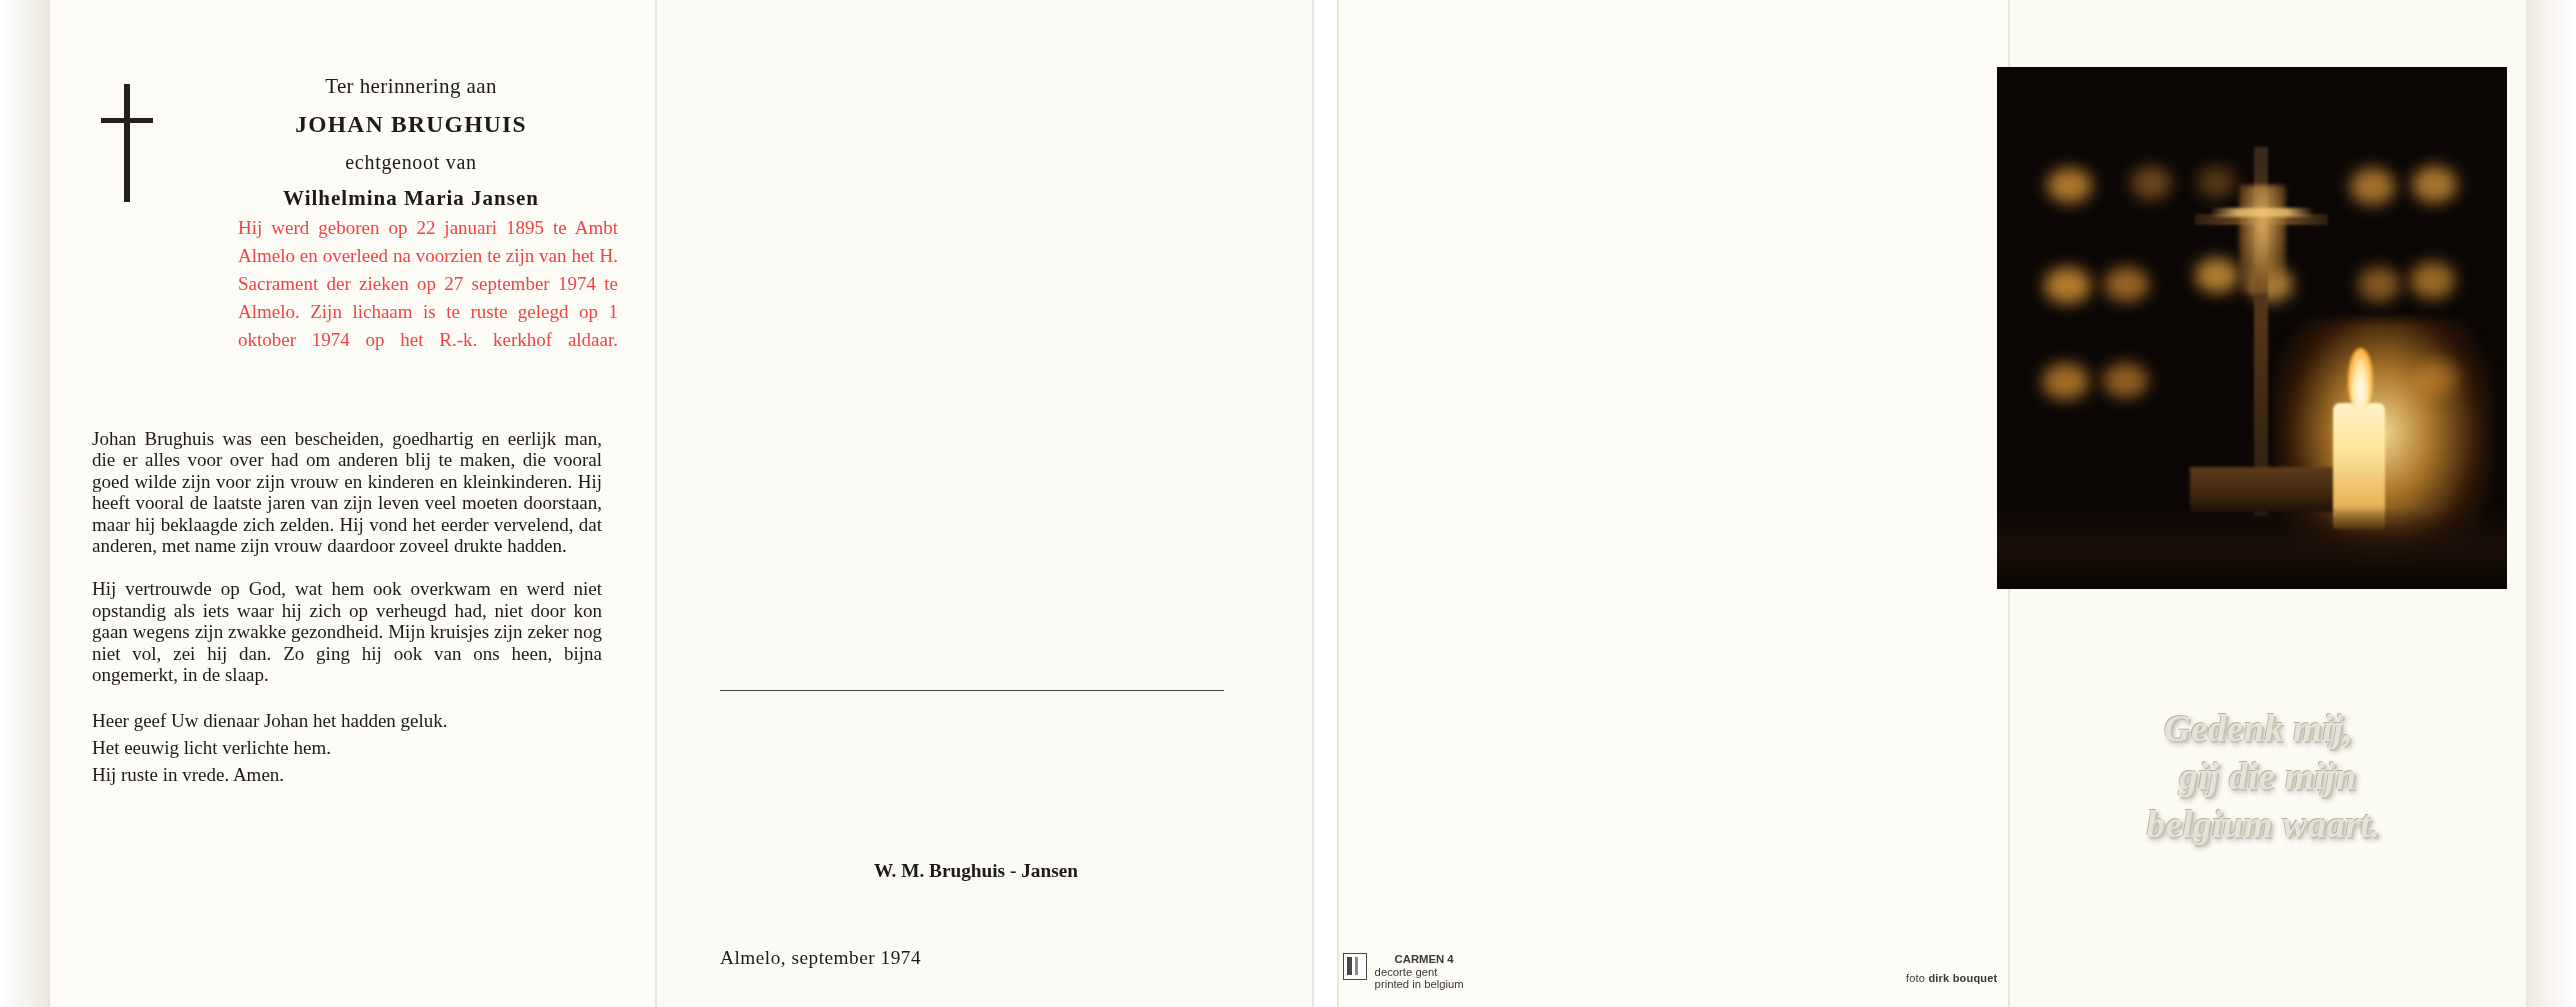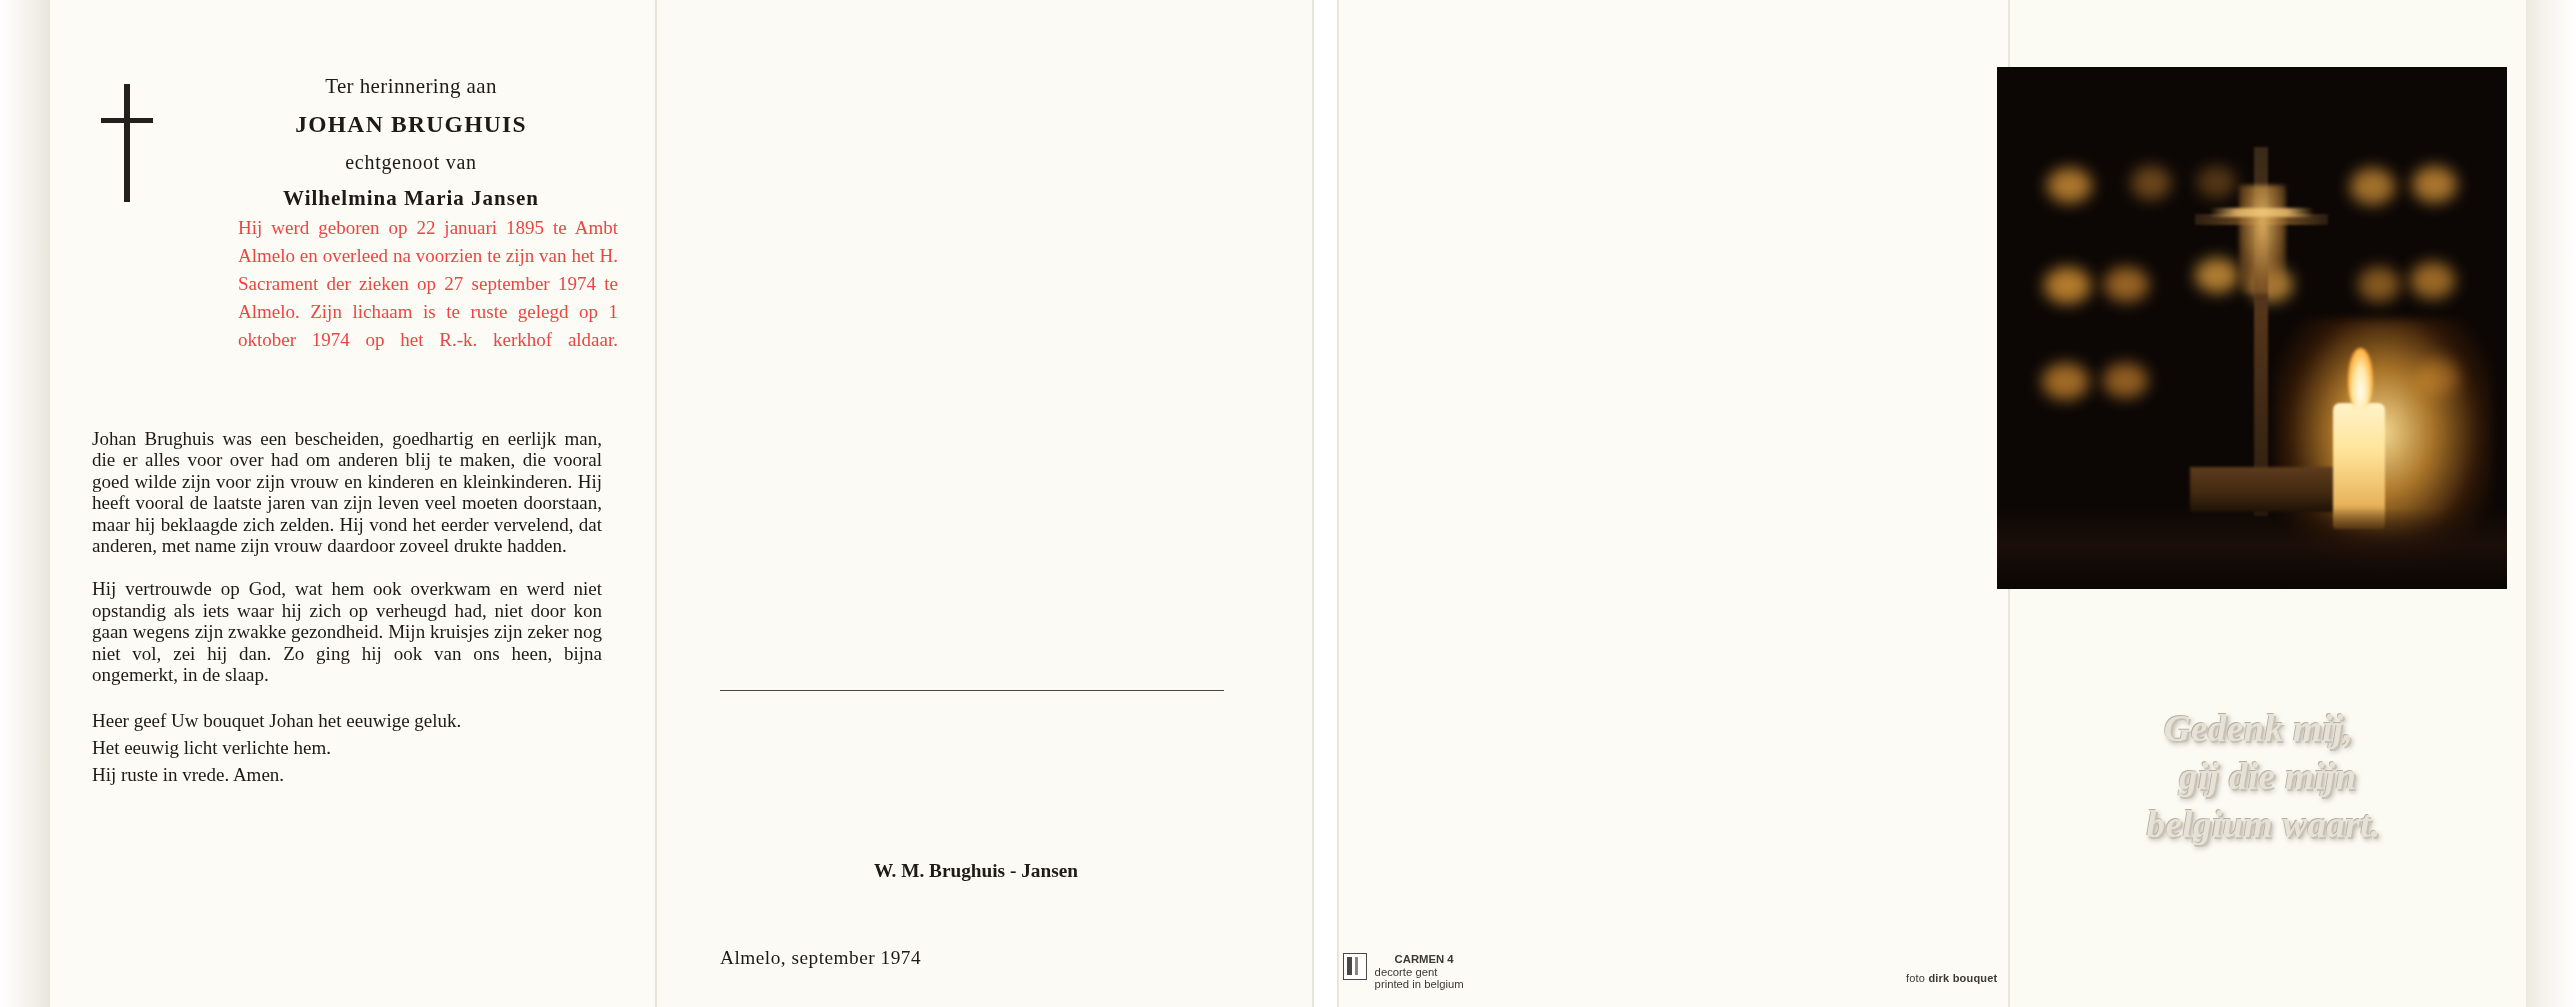--- a/index.html
+++ b/index.html
@@ -371,21 +371,21 @@
     <div class="spouse">Wilhelmina Maria Jansen</div>
   </div>
 
   <div class="l-intro">
     <p>Hij werd geboren op 22 januari 1895 te Ambt Almelo en overleed na voorzien te zijn van het H. Sacrament der zieken op 27 september 1974 te Almelo. Zijn lichaam is te ruste gelegd op 1 oktober 1974 op het R.-k. kerkhof aldaar.</p>
   </div>
 
   <div class="l-body">
     <p>Johan Brughuis was een bescheiden, goedhartig en eerlijk man, die er alles voor over had om anderen blij te maken, die vooral goed wilde zijn voor zijn vrouw en kinderen en kleinkinderen. Hij heeft vooral de laatste jaren van zijn leven veel moeten doorstaan, maar hij beklaagde zich zelden. Hij vond het eerder vervelend, dat anderen, met name zijn vrouw daardoor zoveel drukte hadden.</p>
     <p>Hij vertrouwde op God, wat hem ook overkwam en werd niet opstandig als iets waar hij zich op verheugd had, niet door kon gaan wegens zijn zwakke gezondheid. Mijn kruisjes zijn zeker nog niet vol, zei hij dan. Zo ging hij ook van ons heen, bijna ongemerkt, in de slaap.</p>
-    <p class="closing" style="margin-bottom:0">Heer geef Uw bouquet Johan het eeuwige geluk.</p>
+    <p class="closing" style="margin-bottom:0">Heer geef Uw dienaar Johan het hadden geluk.</p>
     <p class="closing" style="margin-bottom:0">Het eeuwig licht verlichte hem.</p>
     <p class="closing" style="margin-bottom:0">Hij ruste in vrede. Amen.</p>
   </div>
 
   <div class="m-rule"></div>
   <div class="m-signoff">
     <div>W. M. Brughuis - Jansen</div>
   </div>
   <div class="m-place">Almelo,  september  1974</div>
 

